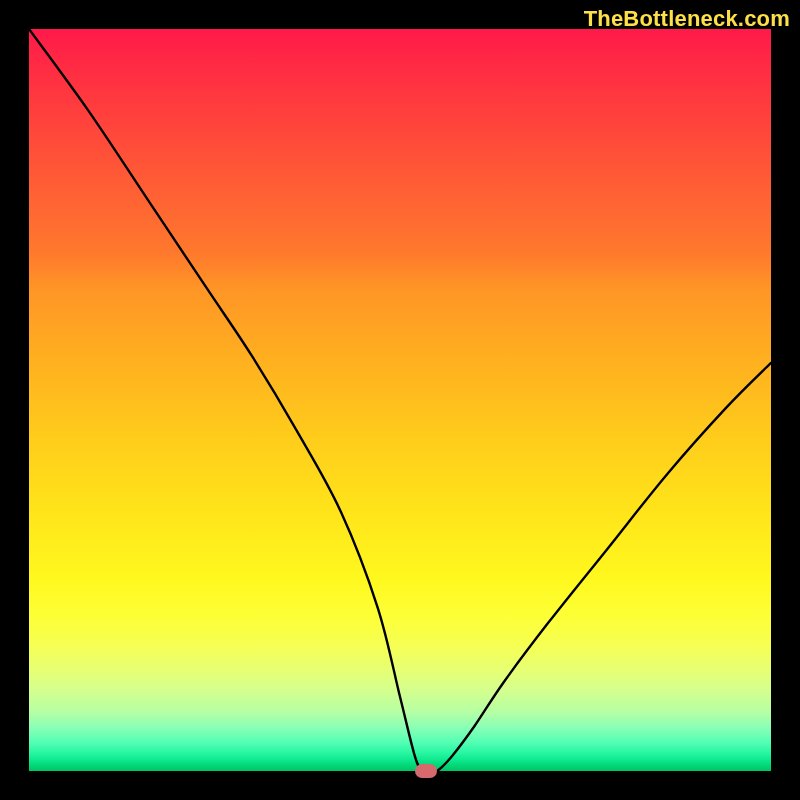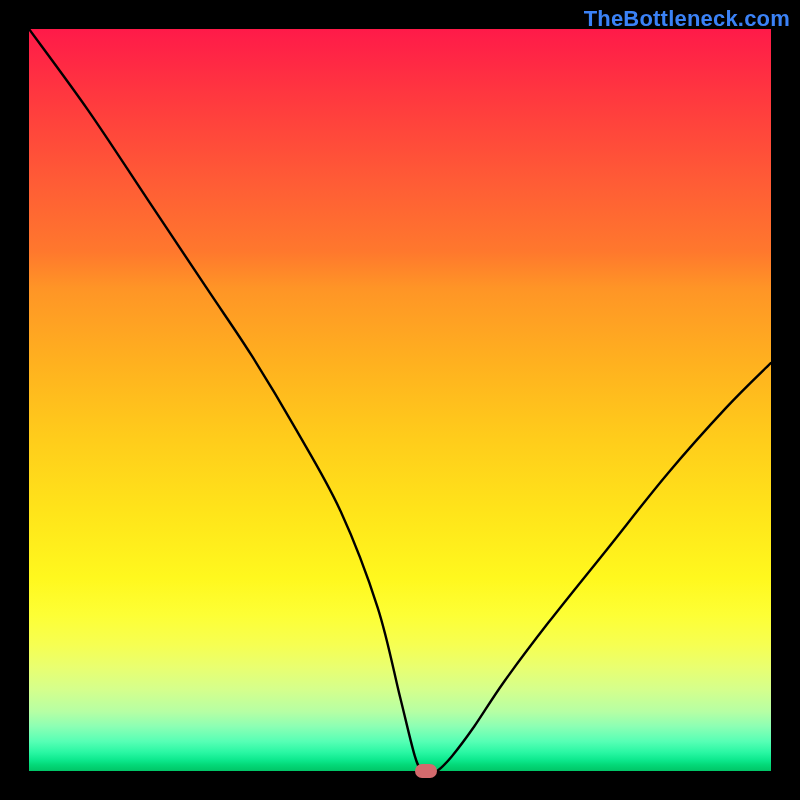--- a/index.html
+++ b/index.html
@@ -10,21 +10,21 @@
     height: 800px;
     background: #000;
   }
   .watermark {
     position: absolute;
     top: 6px;
     right: 10px;
     font-family: Arial, Helvetica, sans-serif;
     font-size: 22px;
     font-weight: 600;
-    color: #3b82f6;
+    color: #fde047;
     letter-spacing: 0.2px;
   }
   .plot {
     position: absolute;
     left: 29px;
     top: 29px;
     width: 742px;
     height: 742px;
   }
   .gradient {

